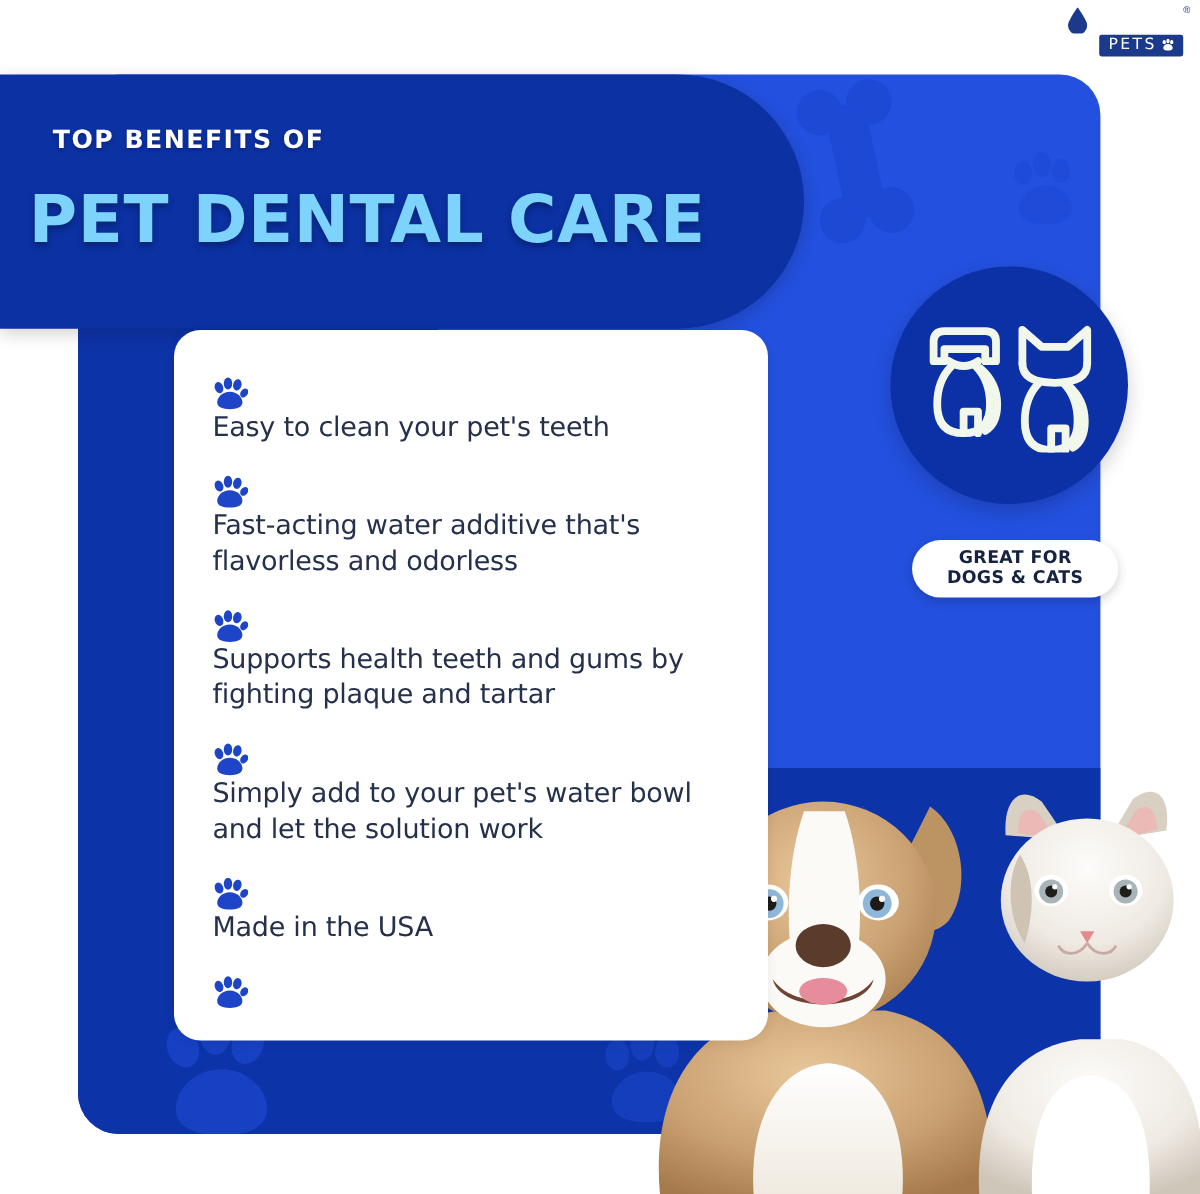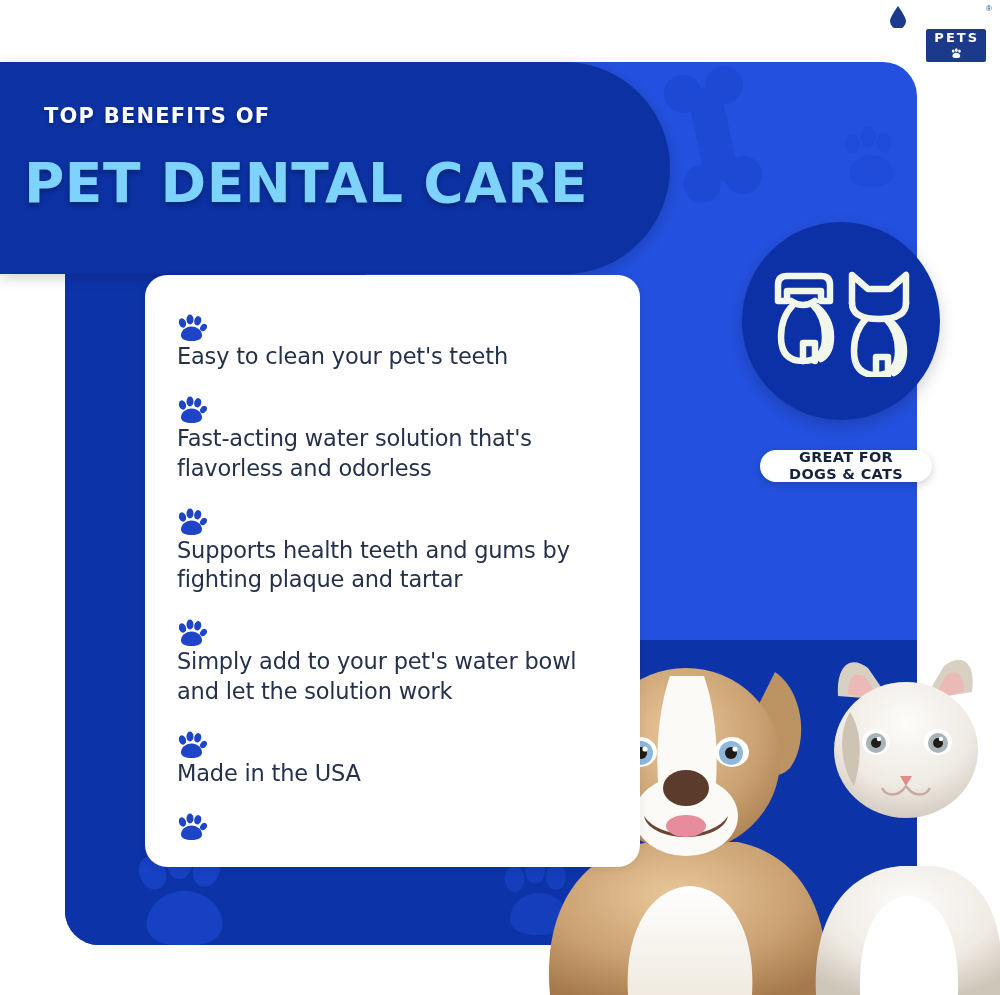--- a/index.html
+++ b/index.html
@@ -17,25 +17,24 @@
     position:absolute;top:-2px;right:2px;
     font-size:27px;font-weight:bold;letter-spacing:-0.5px;
     color:#1B3A8C;line-height:1;white-space:nowrap;
     font-family:"DejaVu Sans", sans-serif;
   }
   .logo-tm{position:absolute;top:2px;right:0px;font-size:8px;color:#1B3A8C;}
   .logo-drop{position:absolute;top:4px;right:86px;width:16px;height:22px;}
   .pets-badge{
     position:absolute;top:27px;right:6px;
     background:#1B3A8C;color:#ffffff;
-    font-size:13px;font-weight:bold;letter-spacing:2px;
+    font-size:13px;font-weight:normal;letter-spacing:2px;
     padding:2px 7px 3px 8px;border-radius:2px;
     display:flex;align-items:center;gap:4px;line-height:1;
     font-family:"DejaVu Sans", sans-serif;
-    flex-direction:column;
   }
   .pets-paw{width:11px;height:11px;display:block;}
 
   
   .panel-bright{
     position:absolute;left:65px;top:62px;width:852px;height:880px;
     background:#2350DE;border-radius:34px;overflow:hidden;
   }
   .wm{position:absolute;opacity:.5;}
   .panel-dark-band{
@@ -83,21 +82,21 @@
   }
 
   
   .circle{
     position:absolute;left:742px;top:222px;width:198px;height:198px;
     background:#0C31A6;border-radius:50%;
     box-shadow:0 6px 16px rgba(0,0,0,.18);
     display:flex;align-items:center;justify-content:center;
   }
   .pill{
-    position:absolute;left:760px;top:450px;width:172px;height:32px;
+    position:absolute;left:760px;top:450px;width:172px;height:48px;
     background:#ffffff;border-radius:26px;
     box-shadow:0 3px 9px rgba(0,0,0,.18);
     display:flex;flex-direction:column;align-items:center;justify-content:center;
     line-height:1.15;
   }
   .pill span{
     color:#16233F;font-size:14.5px;font-weight:bold;letter-spacing:0.3px;
     font-family:"DejaVu Sans", sans-serif;
   }
 
@@ -263,21 +262,21 @@
       <div class="bullet">
         <svg class="paw-ico" viewBox="0 0 120 112">
           <g fill="#1E45C8">
             <ellipse cx="22" cy="36" rx="14" ry="19" transform="rotate(-20 22 36)"></ellipse>
             <ellipse cx="52" cy="22" rx="14" ry="20"></ellipse>
             <ellipse cx="83" cy="27" rx="14" ry="19" transform="rotate(14 83 27)"></ellipse>
             <ellipse cx="106" cy="54" rx="12" ry="16" transform="rotate(36 106 54)"></ellipse>
             <path d="M58 50c24 0 42 18 42 35s-19 23-42 23-42-6-42-23 18-35 42-35z"></path>
           </g>
         </svg>
-        <div class="bullet-text">Fast-acting water solution that's flavorless and odorless</div>
+        <div class="bullet-text">Fast-acting water additive that's flavorless and odorless</div>
       </div>
 
       <div class="bullet">
         <svg class="paw-ico" viewBox="0 0 120 112">
           <g fill="#1E45C8">
             <ellipse cx="22" cy="36" rx="14" ry="19" transform="rotate(-20 22 36)"></ellipse>
             <ellipse cx="52" cy="22" rx="14" ry="20"></ellipse>
             <ellipse cx="83" cy="27" rx="14" ry="19" transform="rotate(14 83 27)"></ellipse>
             <ellipse cx="106" cy="54" rx="12" ry="16" transform="rotate(36 106 54)"></ellipse>
             <path d="M58 50c24 0 42 18 42 35s-19 23-42 23-42-6-42-23 18-35 42-35z"></path>

